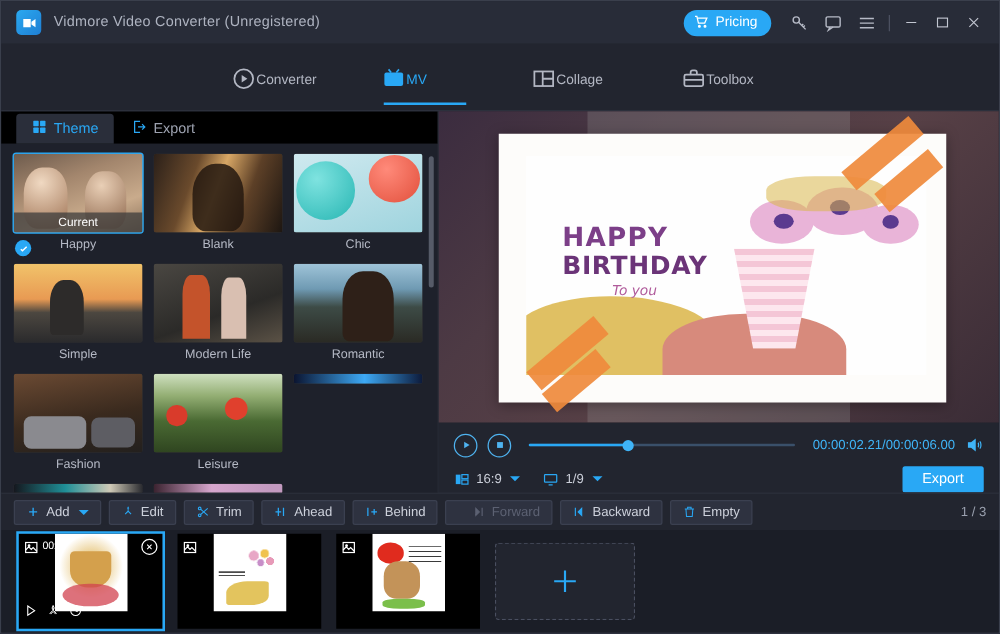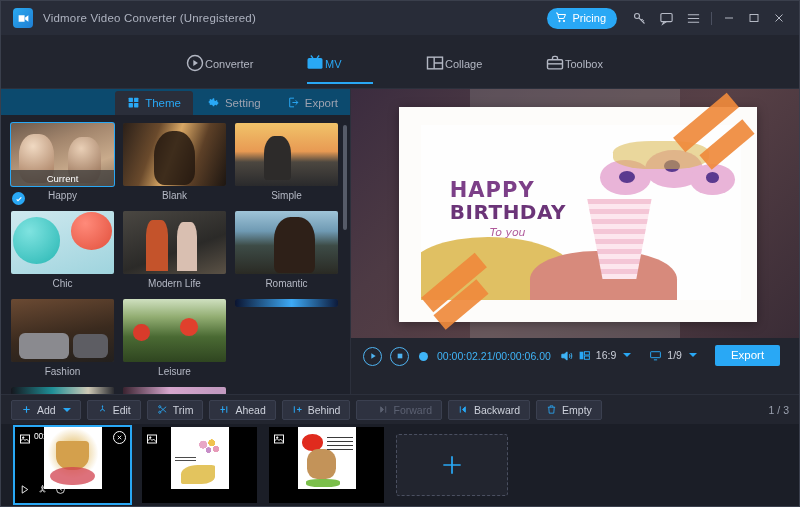--- a/index.html
+++ b/index.html
@@ -75,21 +75,21 @@
   
   .main { flex:1; display:flex; min-height:0; }
 
   
   .left {
     width:350px; background:#22252f; display:flex; flex-direction:column;
     border-right:1px solid #2c303c;
   }
   .subtabs {
     height:26px; display:flex; align-items:flex-end; padding-left:12px;
-    background:#0c4a6e; gap:2px;justify-content:flex-end;
+    background:#000000; gap:2px;
   }
   .subtab {
     height:24px; display:flex; align-items:center; gap:5px;
     padding:0 12px; font-size:11.5px; color:#9da2b0; cursor:pointer;
     border-radius:3px 3px 0 0;
   }
   .subtab svg { width:13px; height:13px; }
   .subtab.active { background:#2a2e3a; color:#29a8f5; }
 
   .theme-scroll {
@@ -176,21 +176,21 @@
   .pv-text .l2{font-size:20px;font-weight:bold;letter-spacing:0.5px;color:#6b3478;margin-top:-2px;}
   .pv-text .l3{font-size:11px;font-style:italic;color:#b05b9b;margin-top:2px;margin-left:40px;}
   .tape{position:absolute;width:70px;height:19px;background:#ef8a3c;opacity:.92;}
   .tape.tr{right:16px;top:6px;transform:rotate(-40deg);}
   .tape.tr2{right:2px;top:28px;transform:rotate(-40deg);width:56px;}
   .tape.bl{left:20px;bottom:30px;transform:rotate(-40deg);}
   .tape.bl2{left:34px;bottom:8px;transform:rotate(-40deg);width:56px;}
 
   .pv-ctrl {
     height:56px; background:#22252f; flex:0 0 56px; padding:6px 12px 0 12px;
-    display:flex; flex-direction:row; gap:4px;
+    display:flex; flex-direction:column; gap:4px;
   }
   .pv-row1 { display:flex; align-items:center; gap:8px; height:24px;}
   .ico-btn { width:19px;height:19px;border:1.3px solid #4fb3f0;border-radius:50%;
     display:flex;align-items:center;justify-content:center;color:#4fb3f0;cursor:pointer;}
   .ico-btn svg{width:8px;height:8px;}
   .seekwrap{flex:1;display:flex;align-items:center;position:relative;height:20px;margin:0 6px;}
   .seektrack{position:absolute;left:0;right:0;height:2px;background:#3a506a;border-radius:1px;}
   .seekfill{position:absolute;left:0;height:2px;background:#29a8f5;border-radius:1px;width:48%;}
   .seekthumb{position:absolute;left:48%;width:9px;height:9px;border-radius:50%;background:#3fb4f7;margin-left:-4px;cursor:pointer;}
   .timecode{font-size:10.5px;color:#3fb4f7;font-family:"Liberation Sans",sans-serif;white-space:nowrap;}
@@ -375,28 +375,20 @@
                 <rect x="3" y="3" width="8" height="8" rx="1"></rect>
                 <rect x="13" y="3" width="8" height="8" rx="1"></rect>
                 <rect x="3" y="13" width="8" height="8" rx="1"></rect>
                 <rect x="13" y="13" width="8" height="8" rx="1"></rect>
               </svg>
           </span>
           <span>Theme</span>
         </div>
         <div class="subtab">
           <span>
-            <svg viewBox="0 0 24 24" fill="#29a8f5">
-                <path d="M12 8a4 4 0 100 8 4 4 0 000-8zm9 4l-2-1 .4-2.2-2-1.2-1.7 1.4-2-.9L13.2 4h-2.4l-.5 2.1-2 .9L6.6 5.6l-2 1.2L5 9l-2 1v2l2 1-.4 2.2 2 1.2L8.3 16l2 .9.5 2.1h2.4l.5-2.1 2-.9 1.7 1.4 2-1.2L19 15l2-1v-2z"></path>
-              </svg>
-          </span>
-          <span>Setting</span>
-        </div>
-        <div class="subtab">
-          <span>
             <svg viewBox="0 0 24 24" fill="none" stroke="#29a8f5" stroke-width="1.8">
                 <path d="M13 4H5v16h8"></path>
                 <path d="M16 8l4 4-4 4M20 12H10"></path>
               </svg>
           </span>
           <span>Export</span>
         </div>
       </div>
 
       <div class="theme-scroll">
@@ -417,30 +409,30 @@
 
           <div class="theme-card">
             <div class="theme-thumb">
                 <div class="tn tn-blank"></div>
               </div>
             <div class="theme-name">Blank</div>
           </div>
 
           <div class="theme-card">
             <div class="theme-thumb">
+                <div class="tn tn-chic"></div>
+              </div>
+            <div class="theme-name">Chic</div>
+          </div>
+
+          <div class="theme-card">
+            <div class="theme-thumb">
                 <div class="tn tn-simple"></div>
               </div>
             <div class="theme-name">Simple</div>
-          </div>
-
-          <div class="theme-card">
-            <div class="theme-thumb">
-                <div class="tn tn-chic"></div>
-              </div>
-            <div class="theme-name">Chic</div>
           </div>
 
           <div class="theme-card">
             <div class="theme-thumb">
                 <div class="tn tn-modern"></div>
               </div>
             <div class="theme-name">Modern Life</div>
           </div>
 
 

